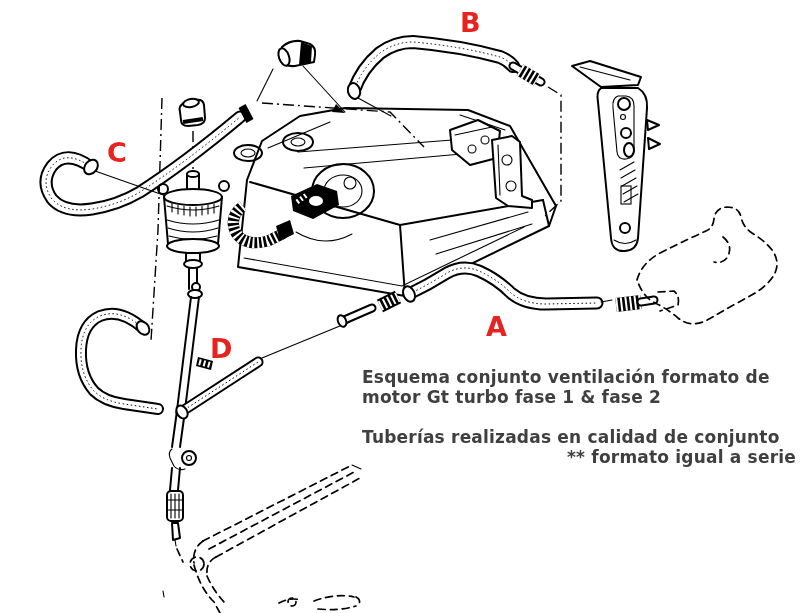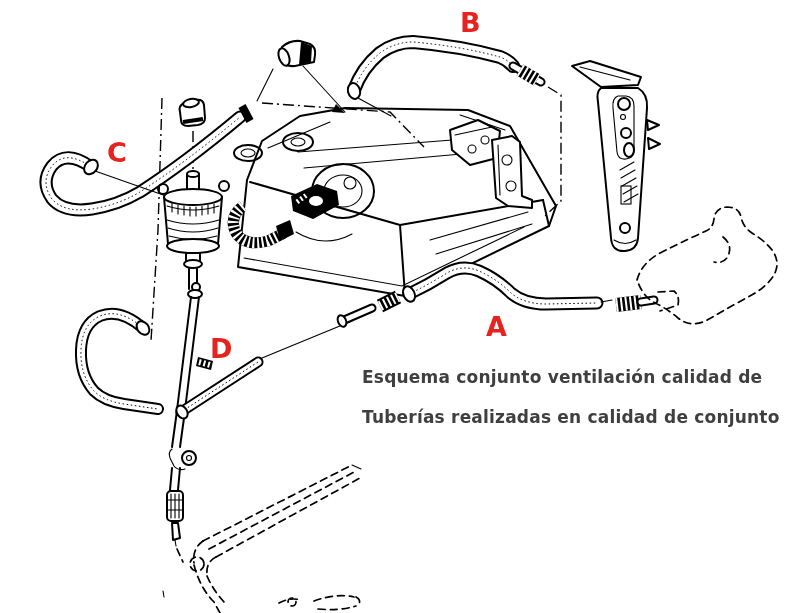--- a/index.html
+++ b/index.html
@@ -228,18 +228,20 @@
       <path class="tn" d="M 163,591 L 164,597"></path>
     </g>
   </svg>
 
   <div class="lbl lbl-b">B</div>
   <div class="lbl lbl-c">C</div>
   <div class="lbl lbl-a">A</div>
   <div class="lbl lbl-d">D</div>
 
   <div class="caption">
-    <div>Esquema conjunto ventilación calidad de</div>
+    <div>Esquema conjunto ventilación formato de</div>
+    <div>motor Gt turbo fase 1 &amp; fase 2</div>
     <div class="gap"></div>
     <div>Tuberías realizadas en calidad de conjunto</div>
+    <div class="r">** formato igual a serie</div>
   </div>
 
 </div>
 
 </body></html>

